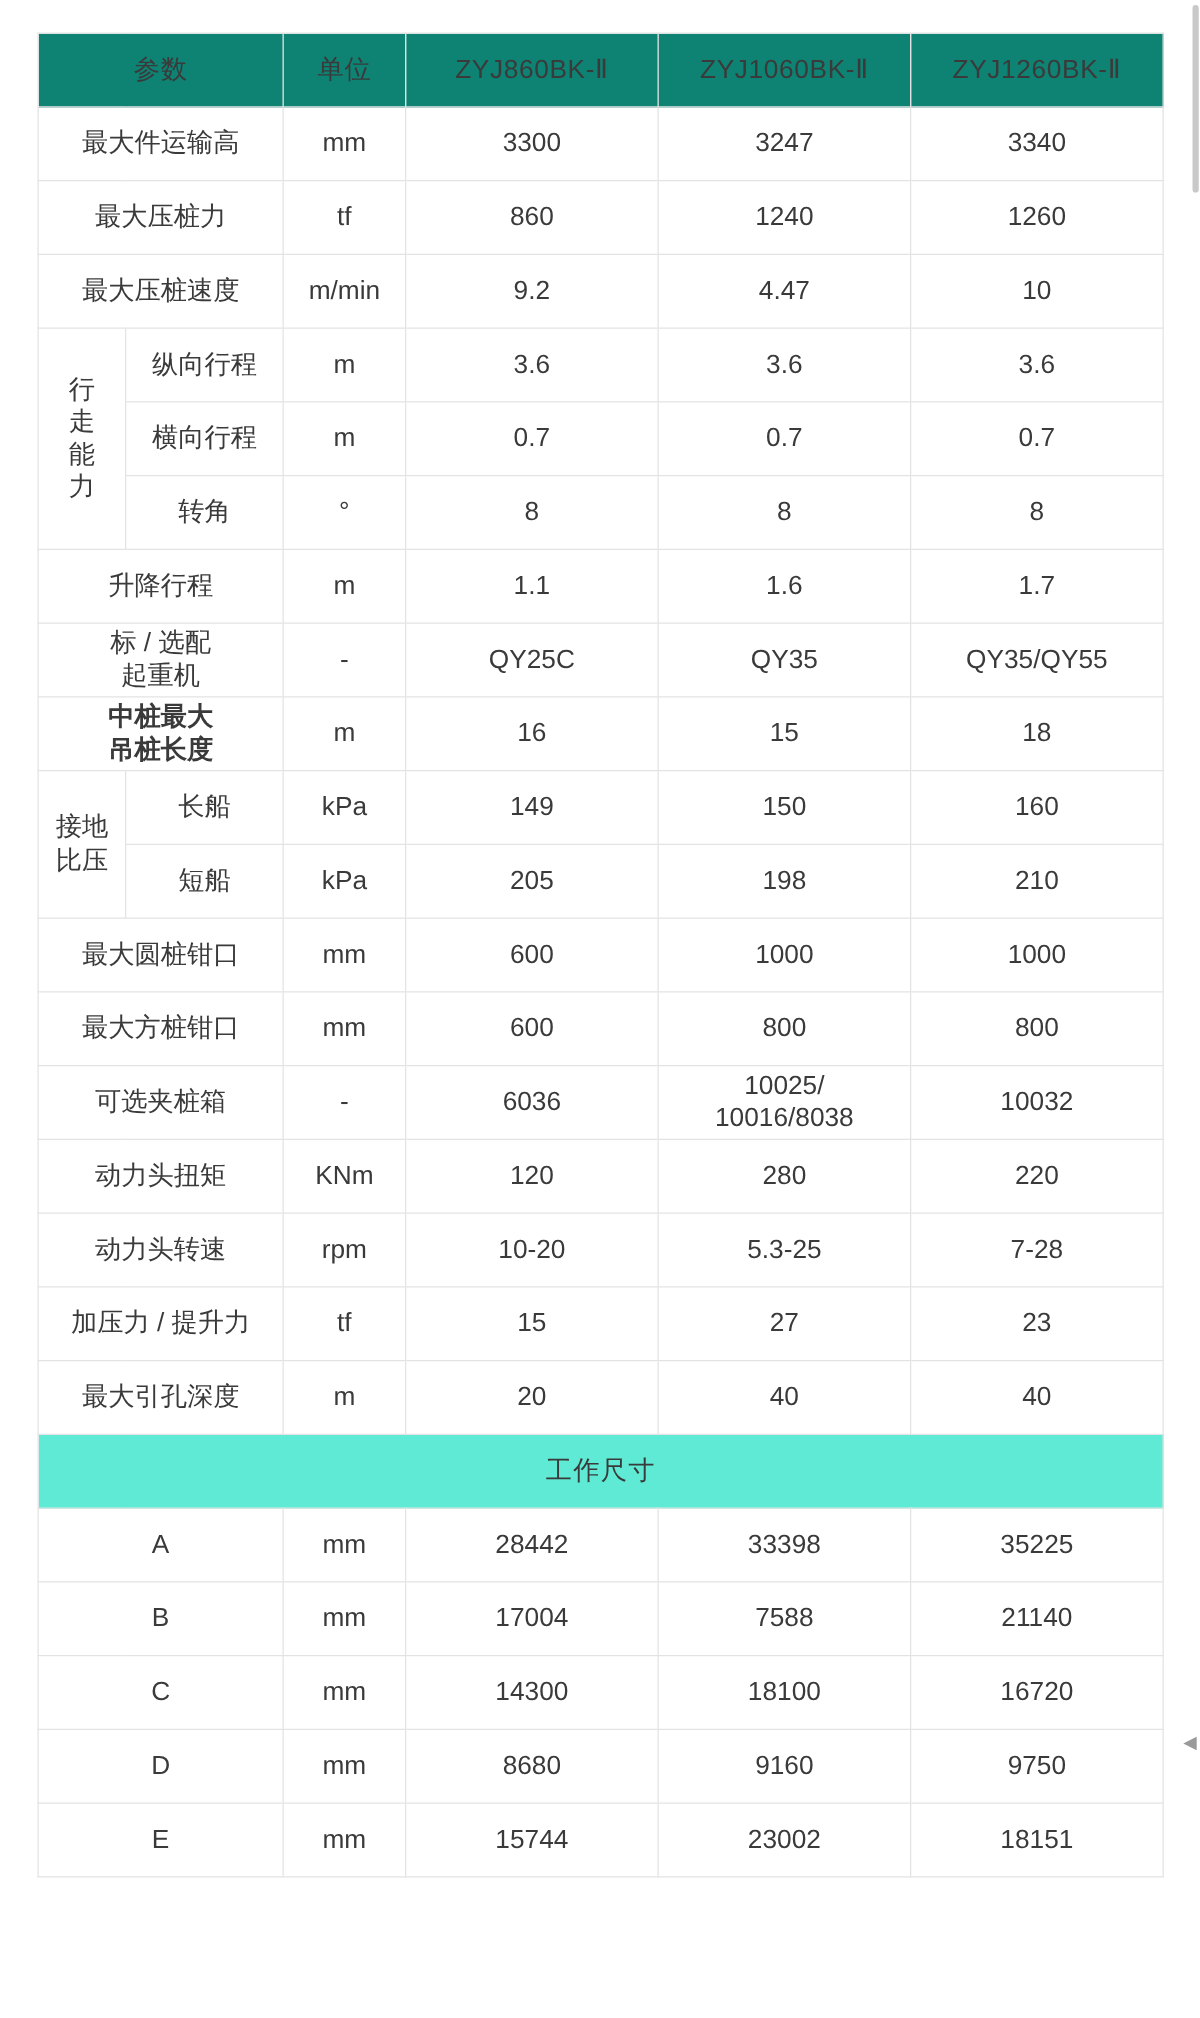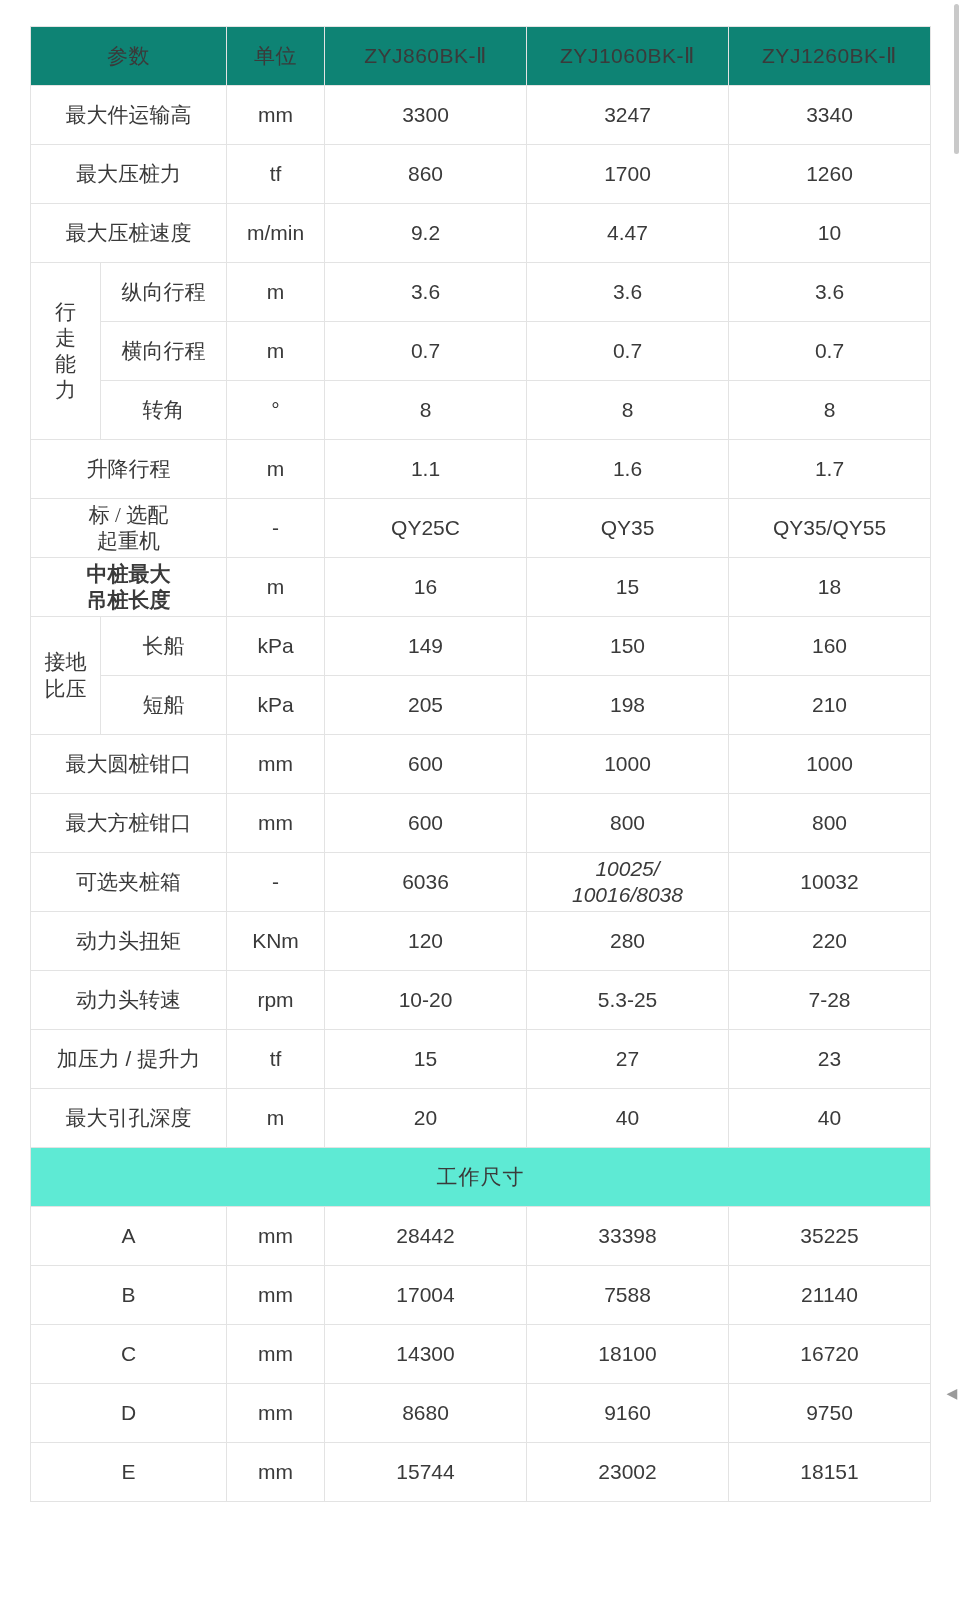--- a/index.html
+++ b/index.html
@@ -129,21 +129,21 @@
         <td>mm</td>
         <td>3300</td>
         <td>3247</td>
         <td>3340</td>
       </tr>
 
       <tr>
         <td colspan="2">最大压桩力</td>
         <td>tf</td>
         <td>860</td>
-        <td>1700</td>
+        <td>1240</td>
         <td>1260</td>
       </tr>
 
       <tr>
         <td colspan="2">最大压桩速度</td>
         <td>m/min</td>
         <td>9.2</td>
         <td>4.47</td>
         <td>10</td>
       </tr>
@@ -180,21 +180,21 @@
 
       <tr>
         <td colspan="2">升降行程</td>
         <td>m</td>
         <td>1.1</td>
         <td>1.6</td>
         <td>1.7</td>
       </tr>
 
       <tr>
-        <td colspan="2" class="two-line" style="white-space: pre-line; font-family: Liberation Serif, serif;">标 / 选配
+        <td colspan="2" class="two-line" style="white-space: pre-line;">标 / 选配
 起重机</td>
         <td>-</td>
         <td>QY25C</td>
         <td>QY35</td>
         <td>QY35/QY55</td>
       </tr>
 
       <tr>
         <td colspan="2" class="two-line" style="white-space: pre-line; font-weight: bold;">中桩最大
 吊桩长度</td>
@@ -237,21 +237,21 @@
         <td>mm</td>
         <td>600</td>
         <td>800</td>
         <td>800</td>
       </tr>
 
       <tr>
         <td colspan="2">可选夹桩箱</td>
         <td>-</td>
         <td>6036</td>
-        <td class="two-line" style="white-space: pre-line; font-style: italic;">10025/
+        <td class="two-line" style="white-space: pre-line;">10025/
 10016/8038</td>
         <td>10032</td>
       </tr>
 
       <tr>
         <td colspan="2">动力头扭矩</td>
         <td>KNm</td>
         <td>120</td>
         <td>280</td>
         <td>220</td>

